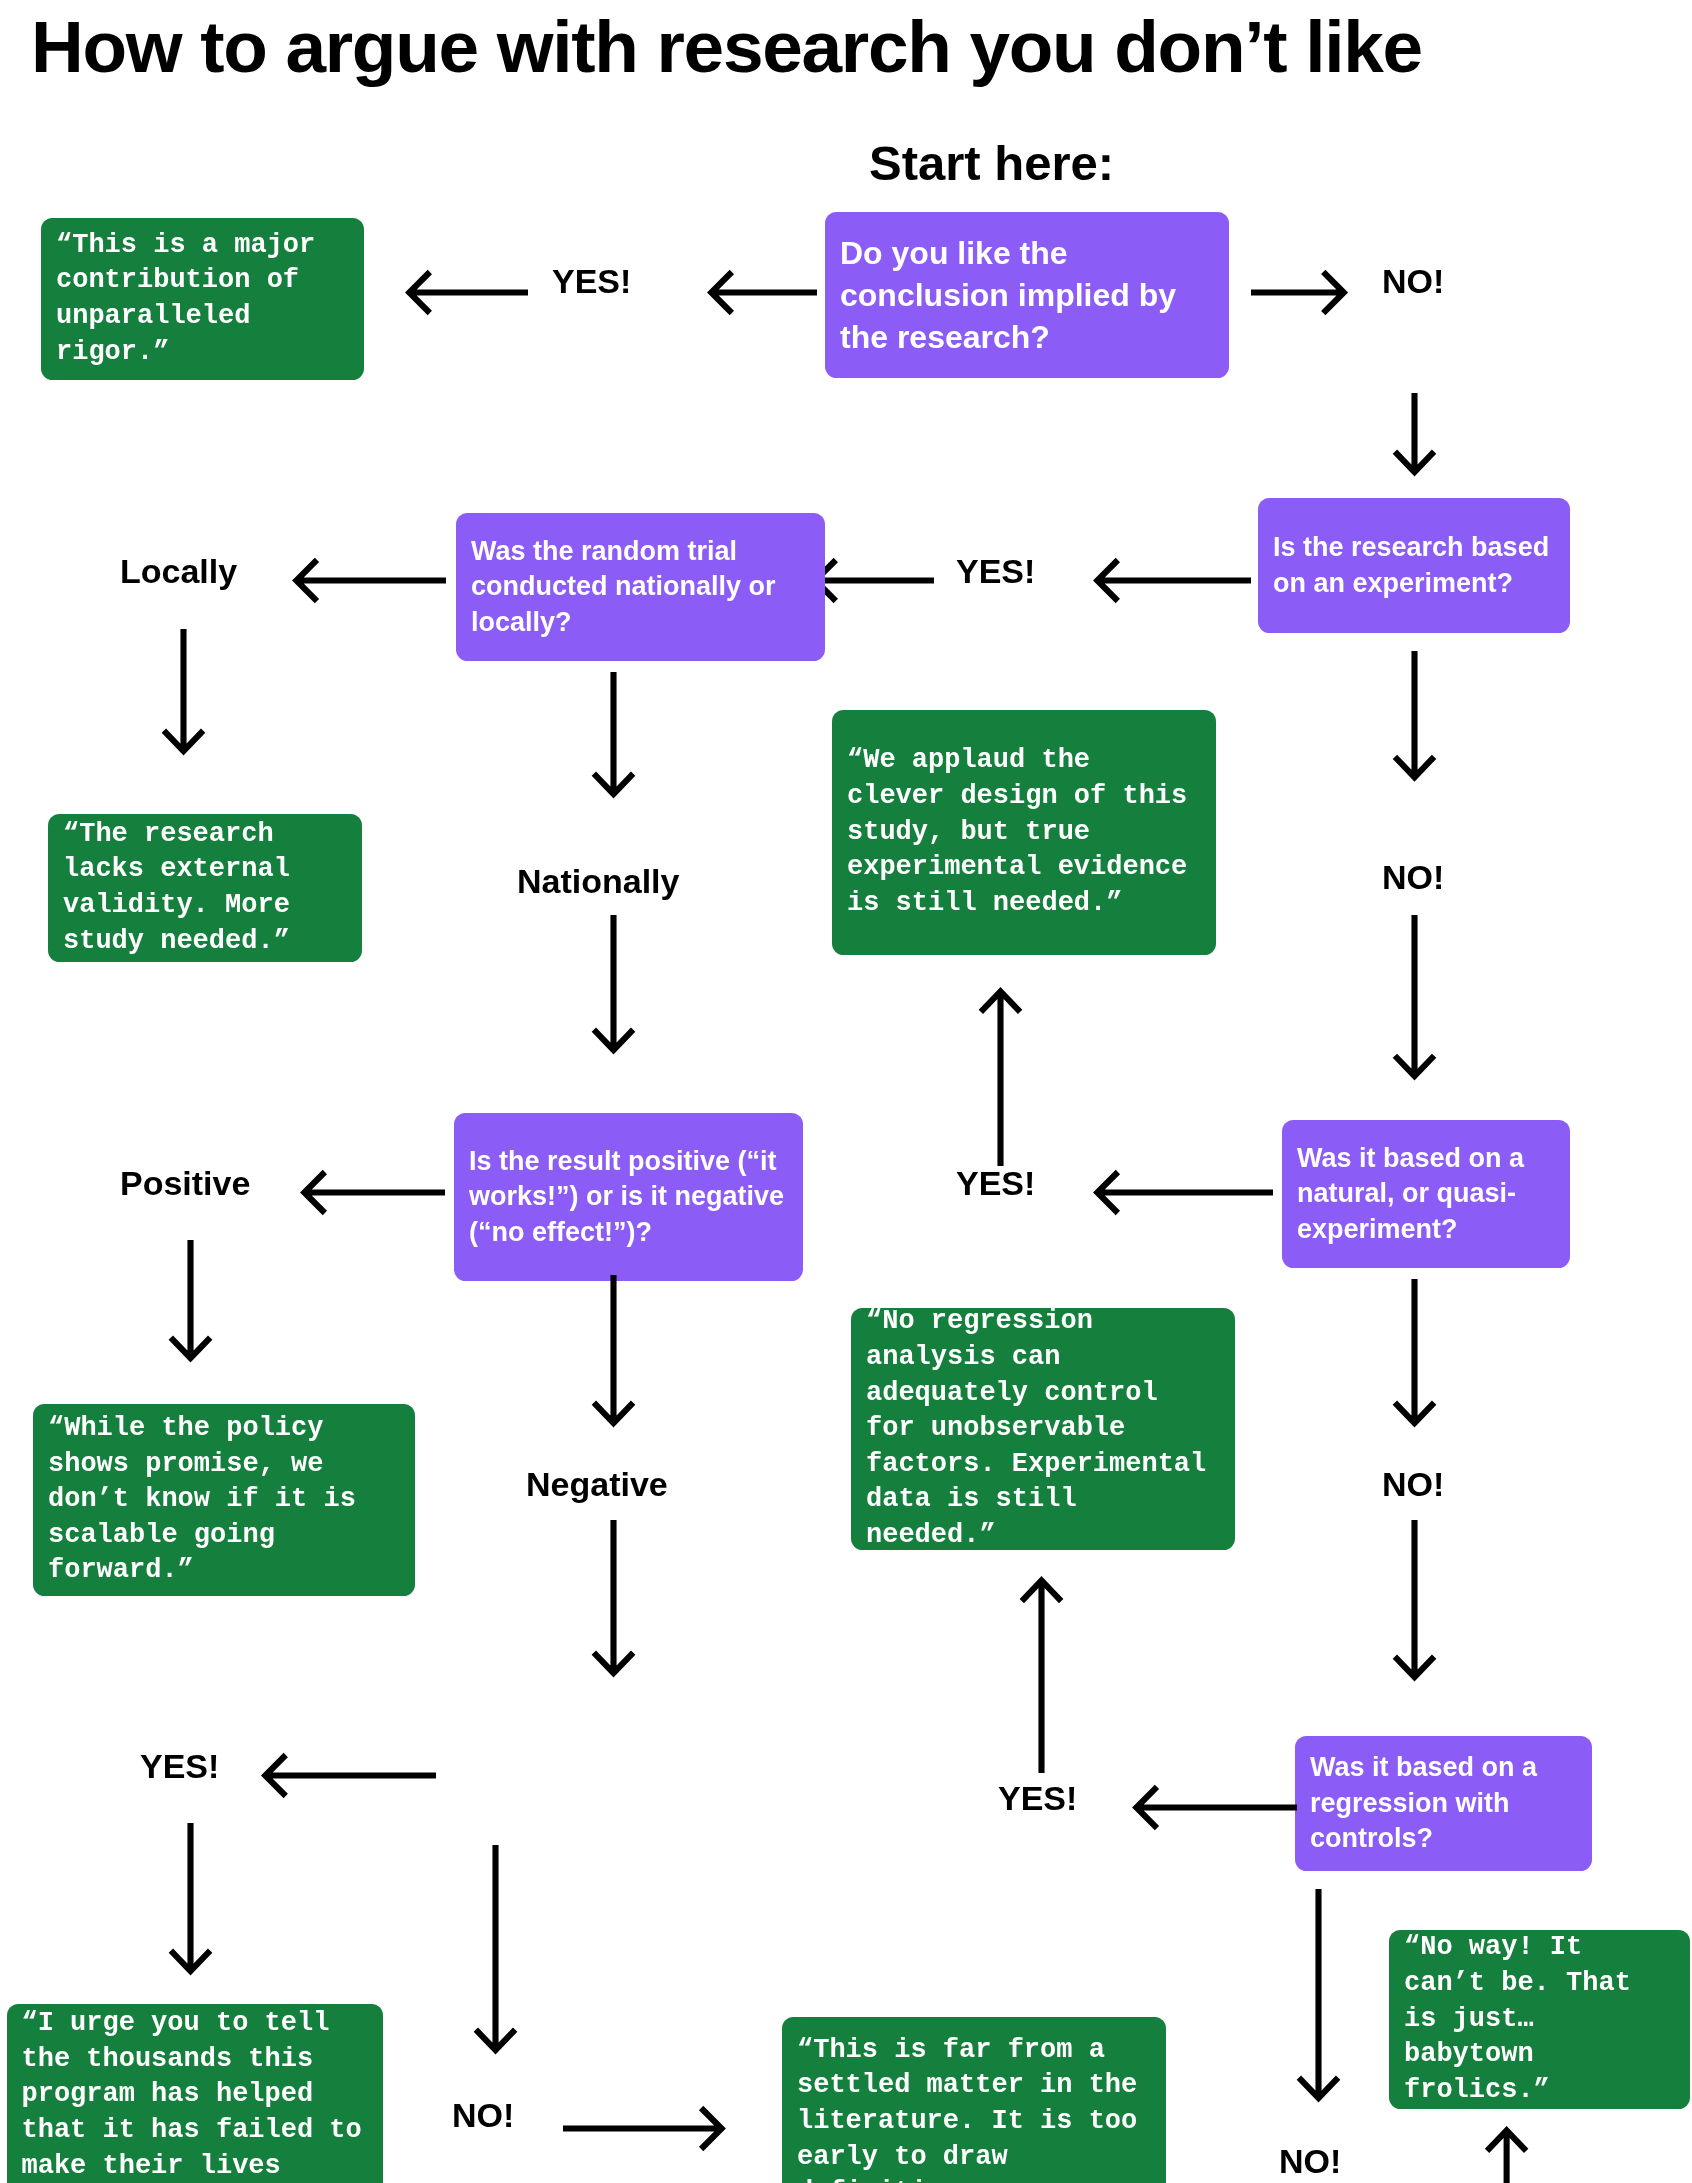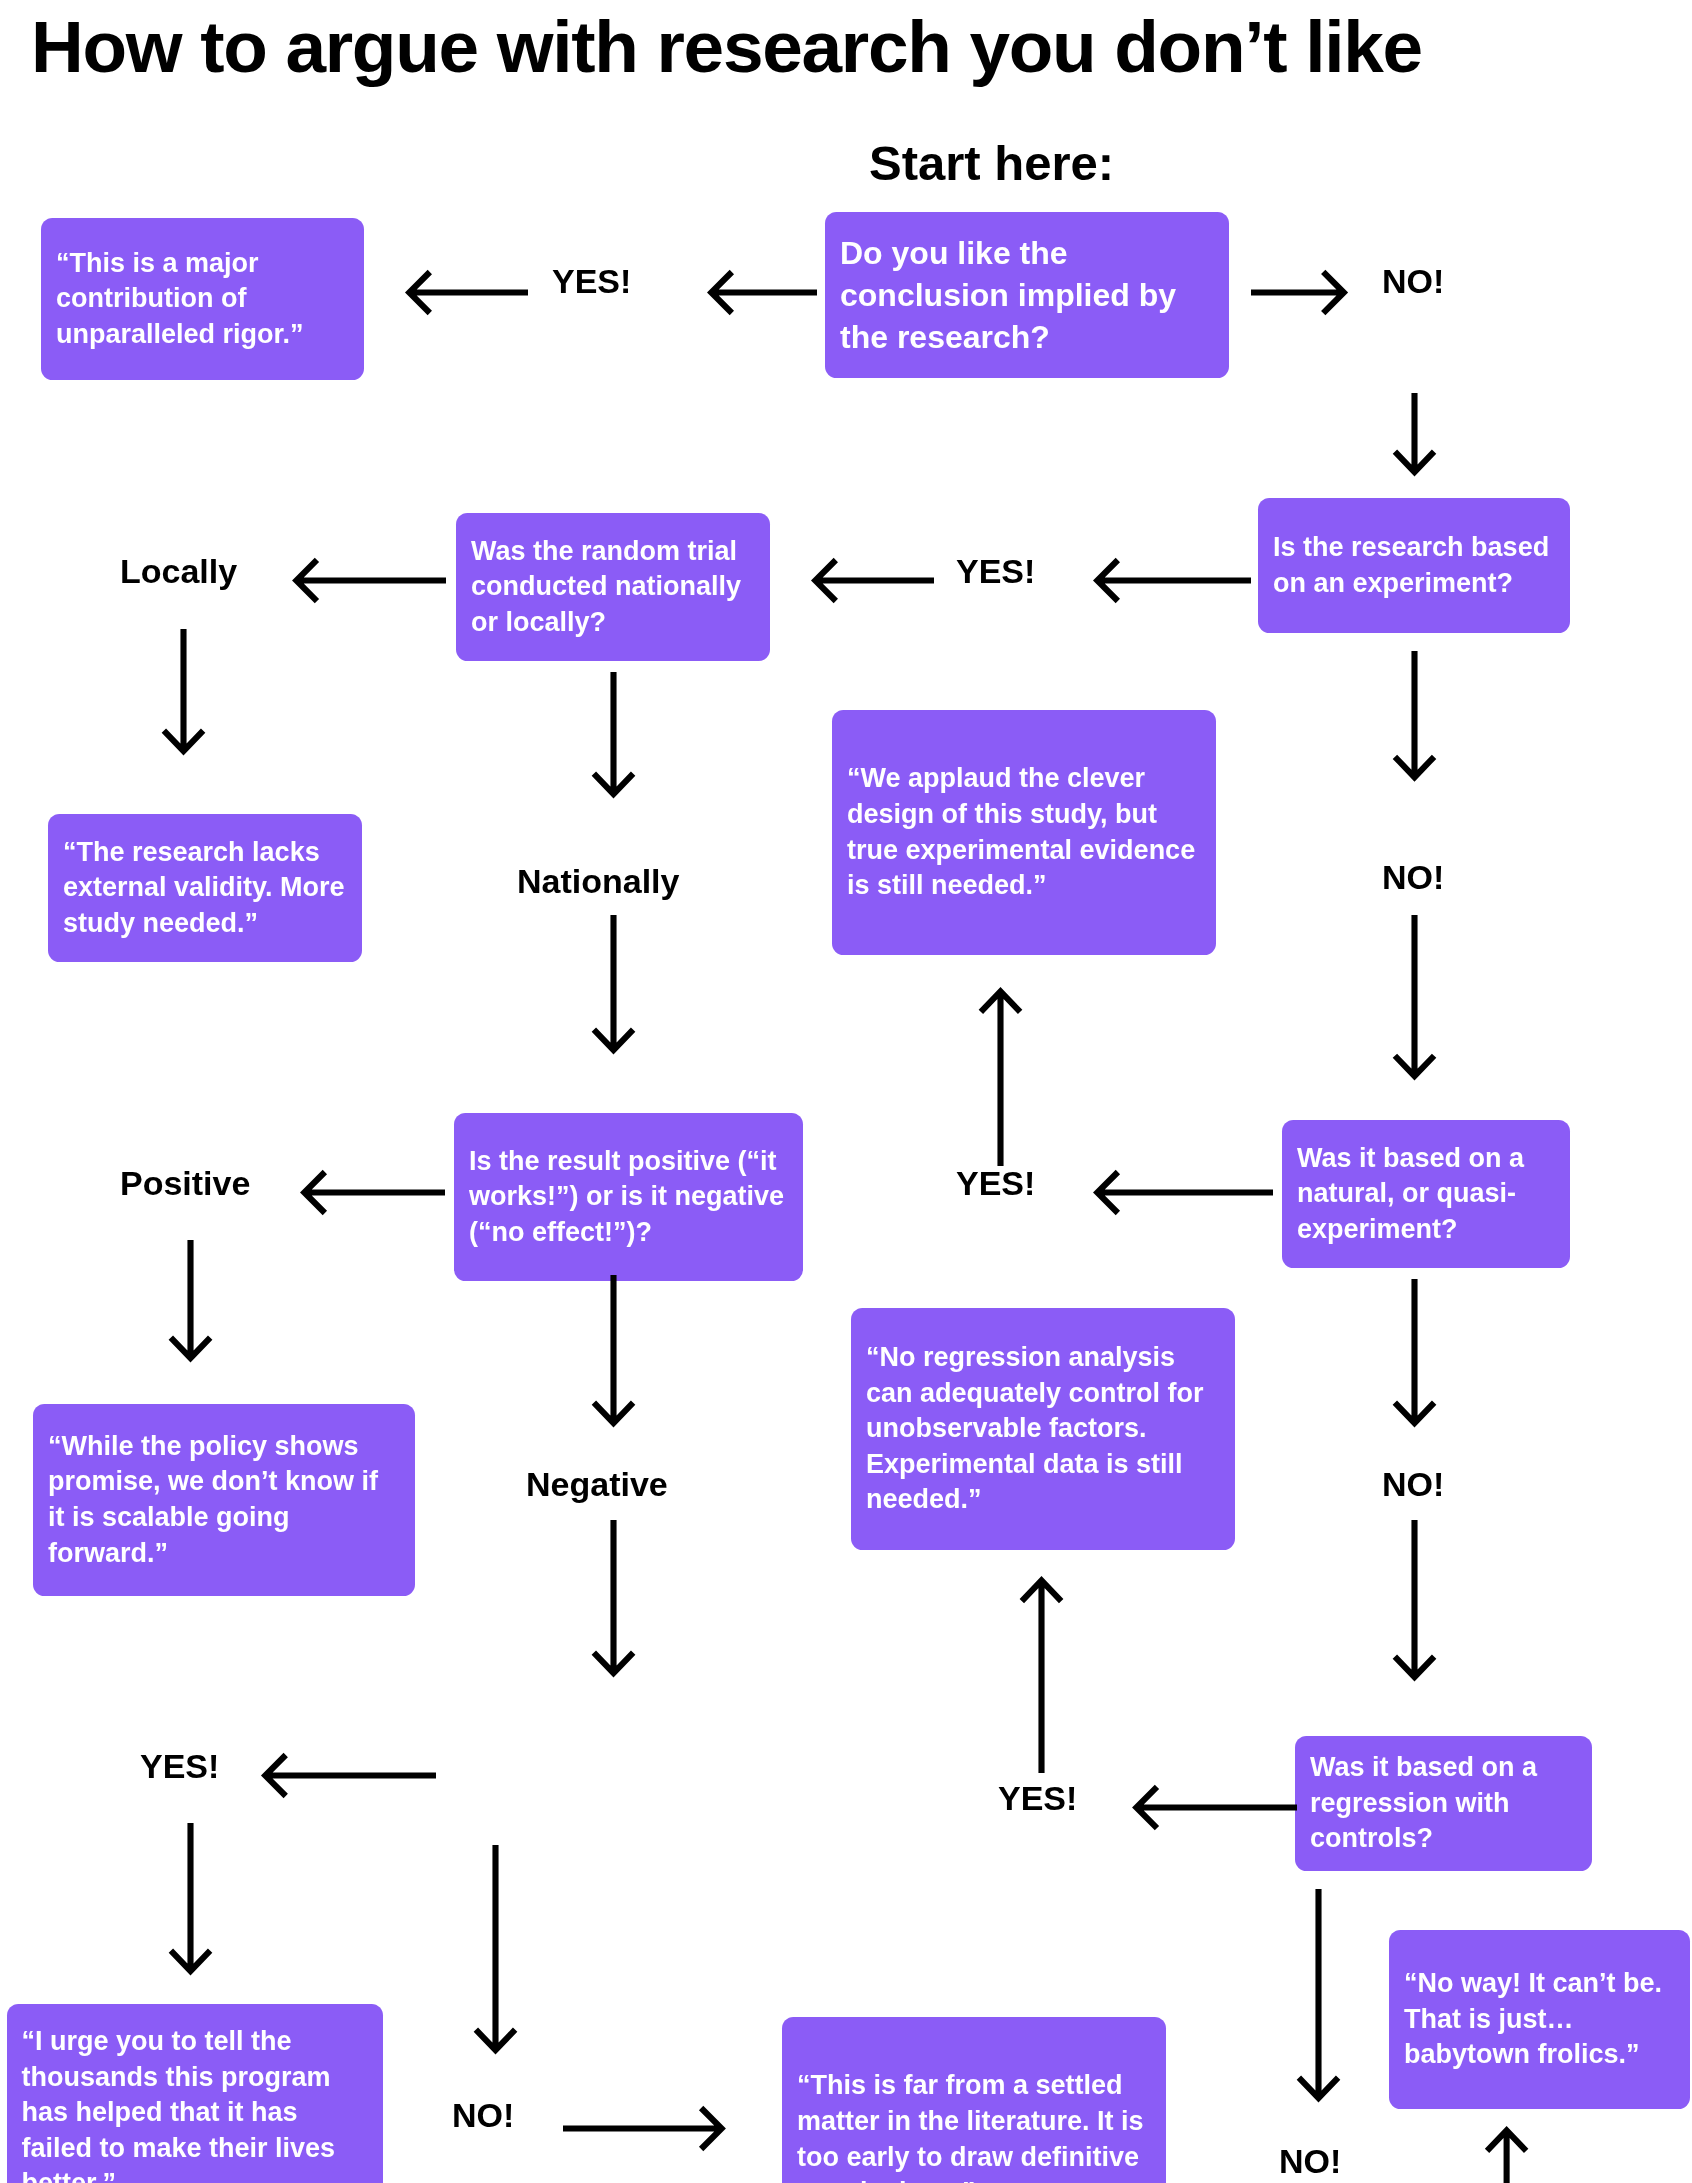--- a/index.html
+++ b/index.html
@@ -40,21 +40,21 @@
     border-radius: 11.4px;
     box-sizing: border-box;
     display: flex;
     align-items: center;
     color: #ffffff;
     font-weight: bold;
     line-height: 1.32;
     padding: 13px 15px;
   }
   .node.green { background: #8b5cf6; }
-  .node.red   { background: #8b5cf6; }
+  .node.red   { background: #15803d; font-family: Liberation Mono, monospace; }
   .node .txt { display: block; width: 100%; }
 
   .node.q-start { font-size: 32px; }
   .node.q       { font-size: 27px; }
   .node.a       { font-size: 27px; }
 
   .edge-label {
     position: absolute;
     font-size: 34px;
     font-weight: bold;
@@ -118,21 +118,21 @@
       <path d="M410 65 L60 65 M105 18 L58 65 L105 112" fill="none" stroke="#000" stroke-width="14"></path>
     </svg>
   </div>
   <div class="edge-label" style="left:956px; top:552px;">YES!</div>
   <div class="arrow" style="left:790px; top:552px;">
     <svg width="144" height="57" viewBox="0 0 330 130">
       <path d="M330 65 L60 65 M105 18 L58 65 L105 112" fill="none" stroke="#000" stroke-width="14"></path>
     </svg>
   </div>
 
-  <div class="node green q" style="left:456px; top:513px; width:314px; height:148px;">
+  <div class="node green q" style="left:456px; top:513px; width:369px; height:148px;">
     <span class="txt">Was the random trial conducted nationally or locally?</span>
   </div>
 
   <div class="arrow" style="left:271px; top:552px;">
     <svg width="175" height="57" viewBox="0 0 400 130">
       <path d="M400 65 L60 65 M105 18 L58 65 L105 112" fill="none" stroke="#000" stroke-width="14"></path>
     </svg>
   </div>
   <div class="edge-label" style="left:120px; top:552px;">Locally</div>
 

